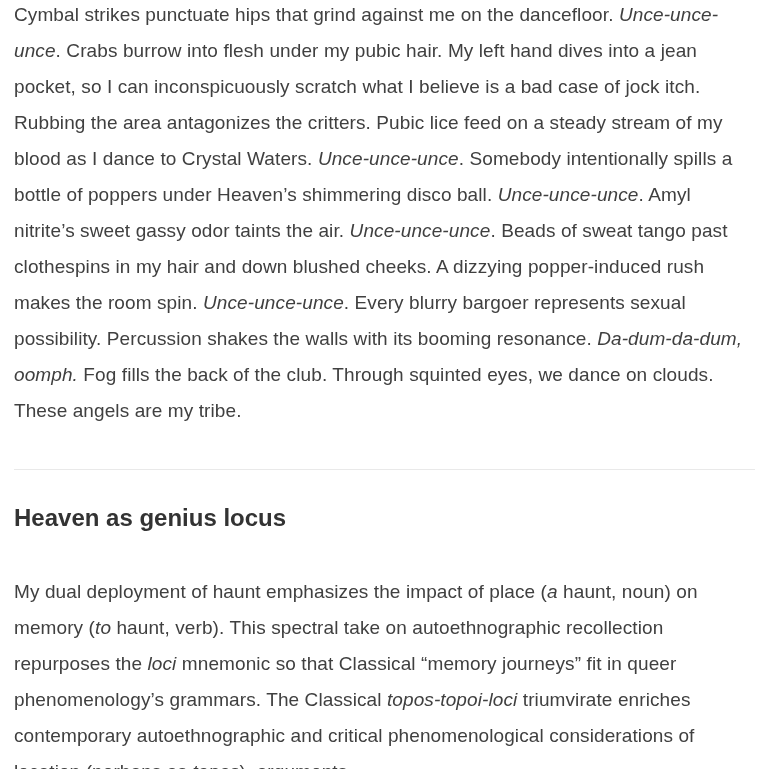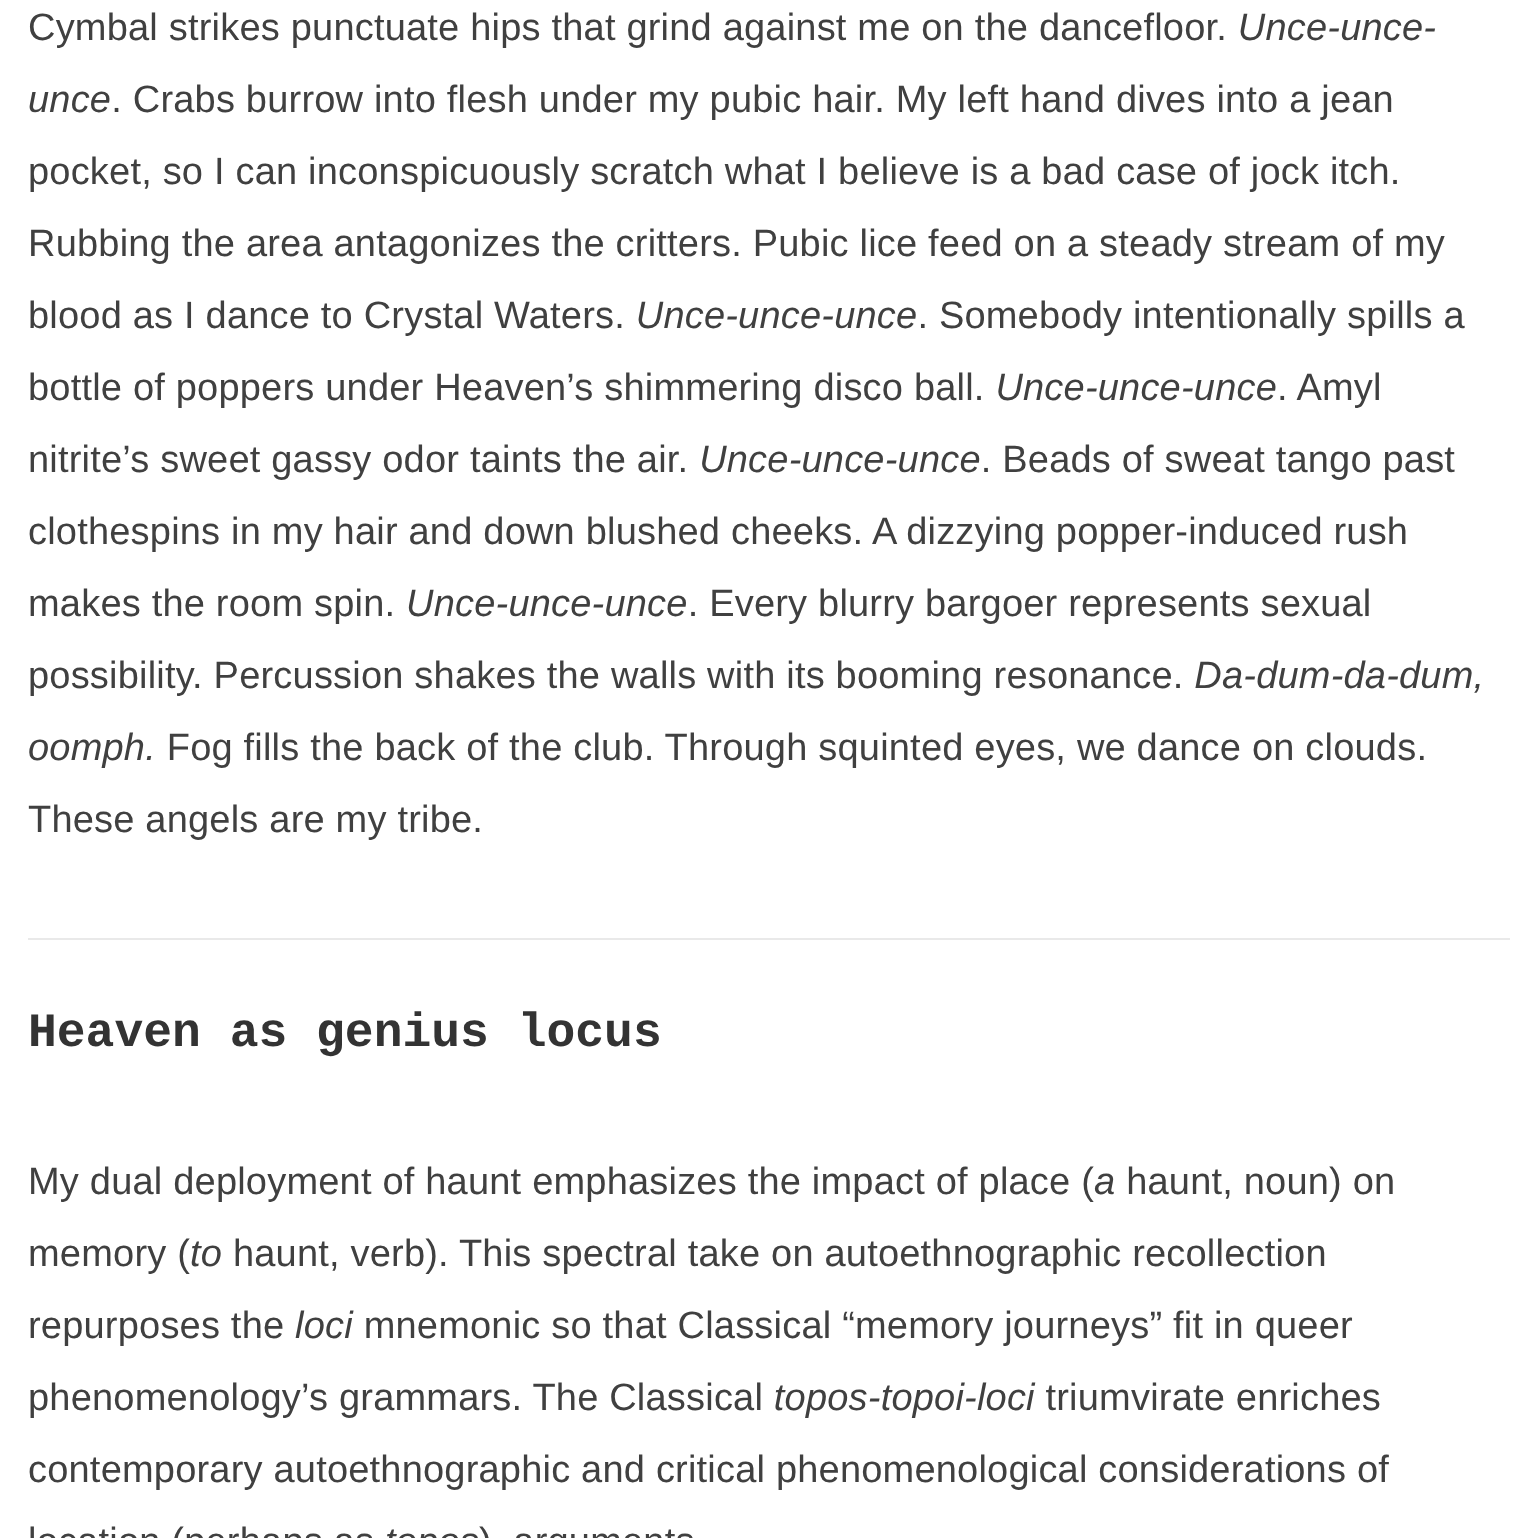--- a/index.html
+++ b/index.html
@@ -30,21 +30,21 @@
   .para-1 {
     margin-top: -3px;
   }
   .divider {
     border: 0;
     border-top: 1px solid var(--divider-color, #e9e9e9);
     margin: 40px 0 0 0;
     height: 0;
   }
   .section-heading {
-    font-family: Liberation Mono, monospace;
+    font-family: Liberation Sans, sans-serif;
     font-weight: 700;
     font-size: 24px;
     line-height: 30px;
     color: var(--heading-color, #333333);
     margin: 33px 0 0 0;
   }
   .para-2 {
     margin-top: 41px;
   }
 </style>

